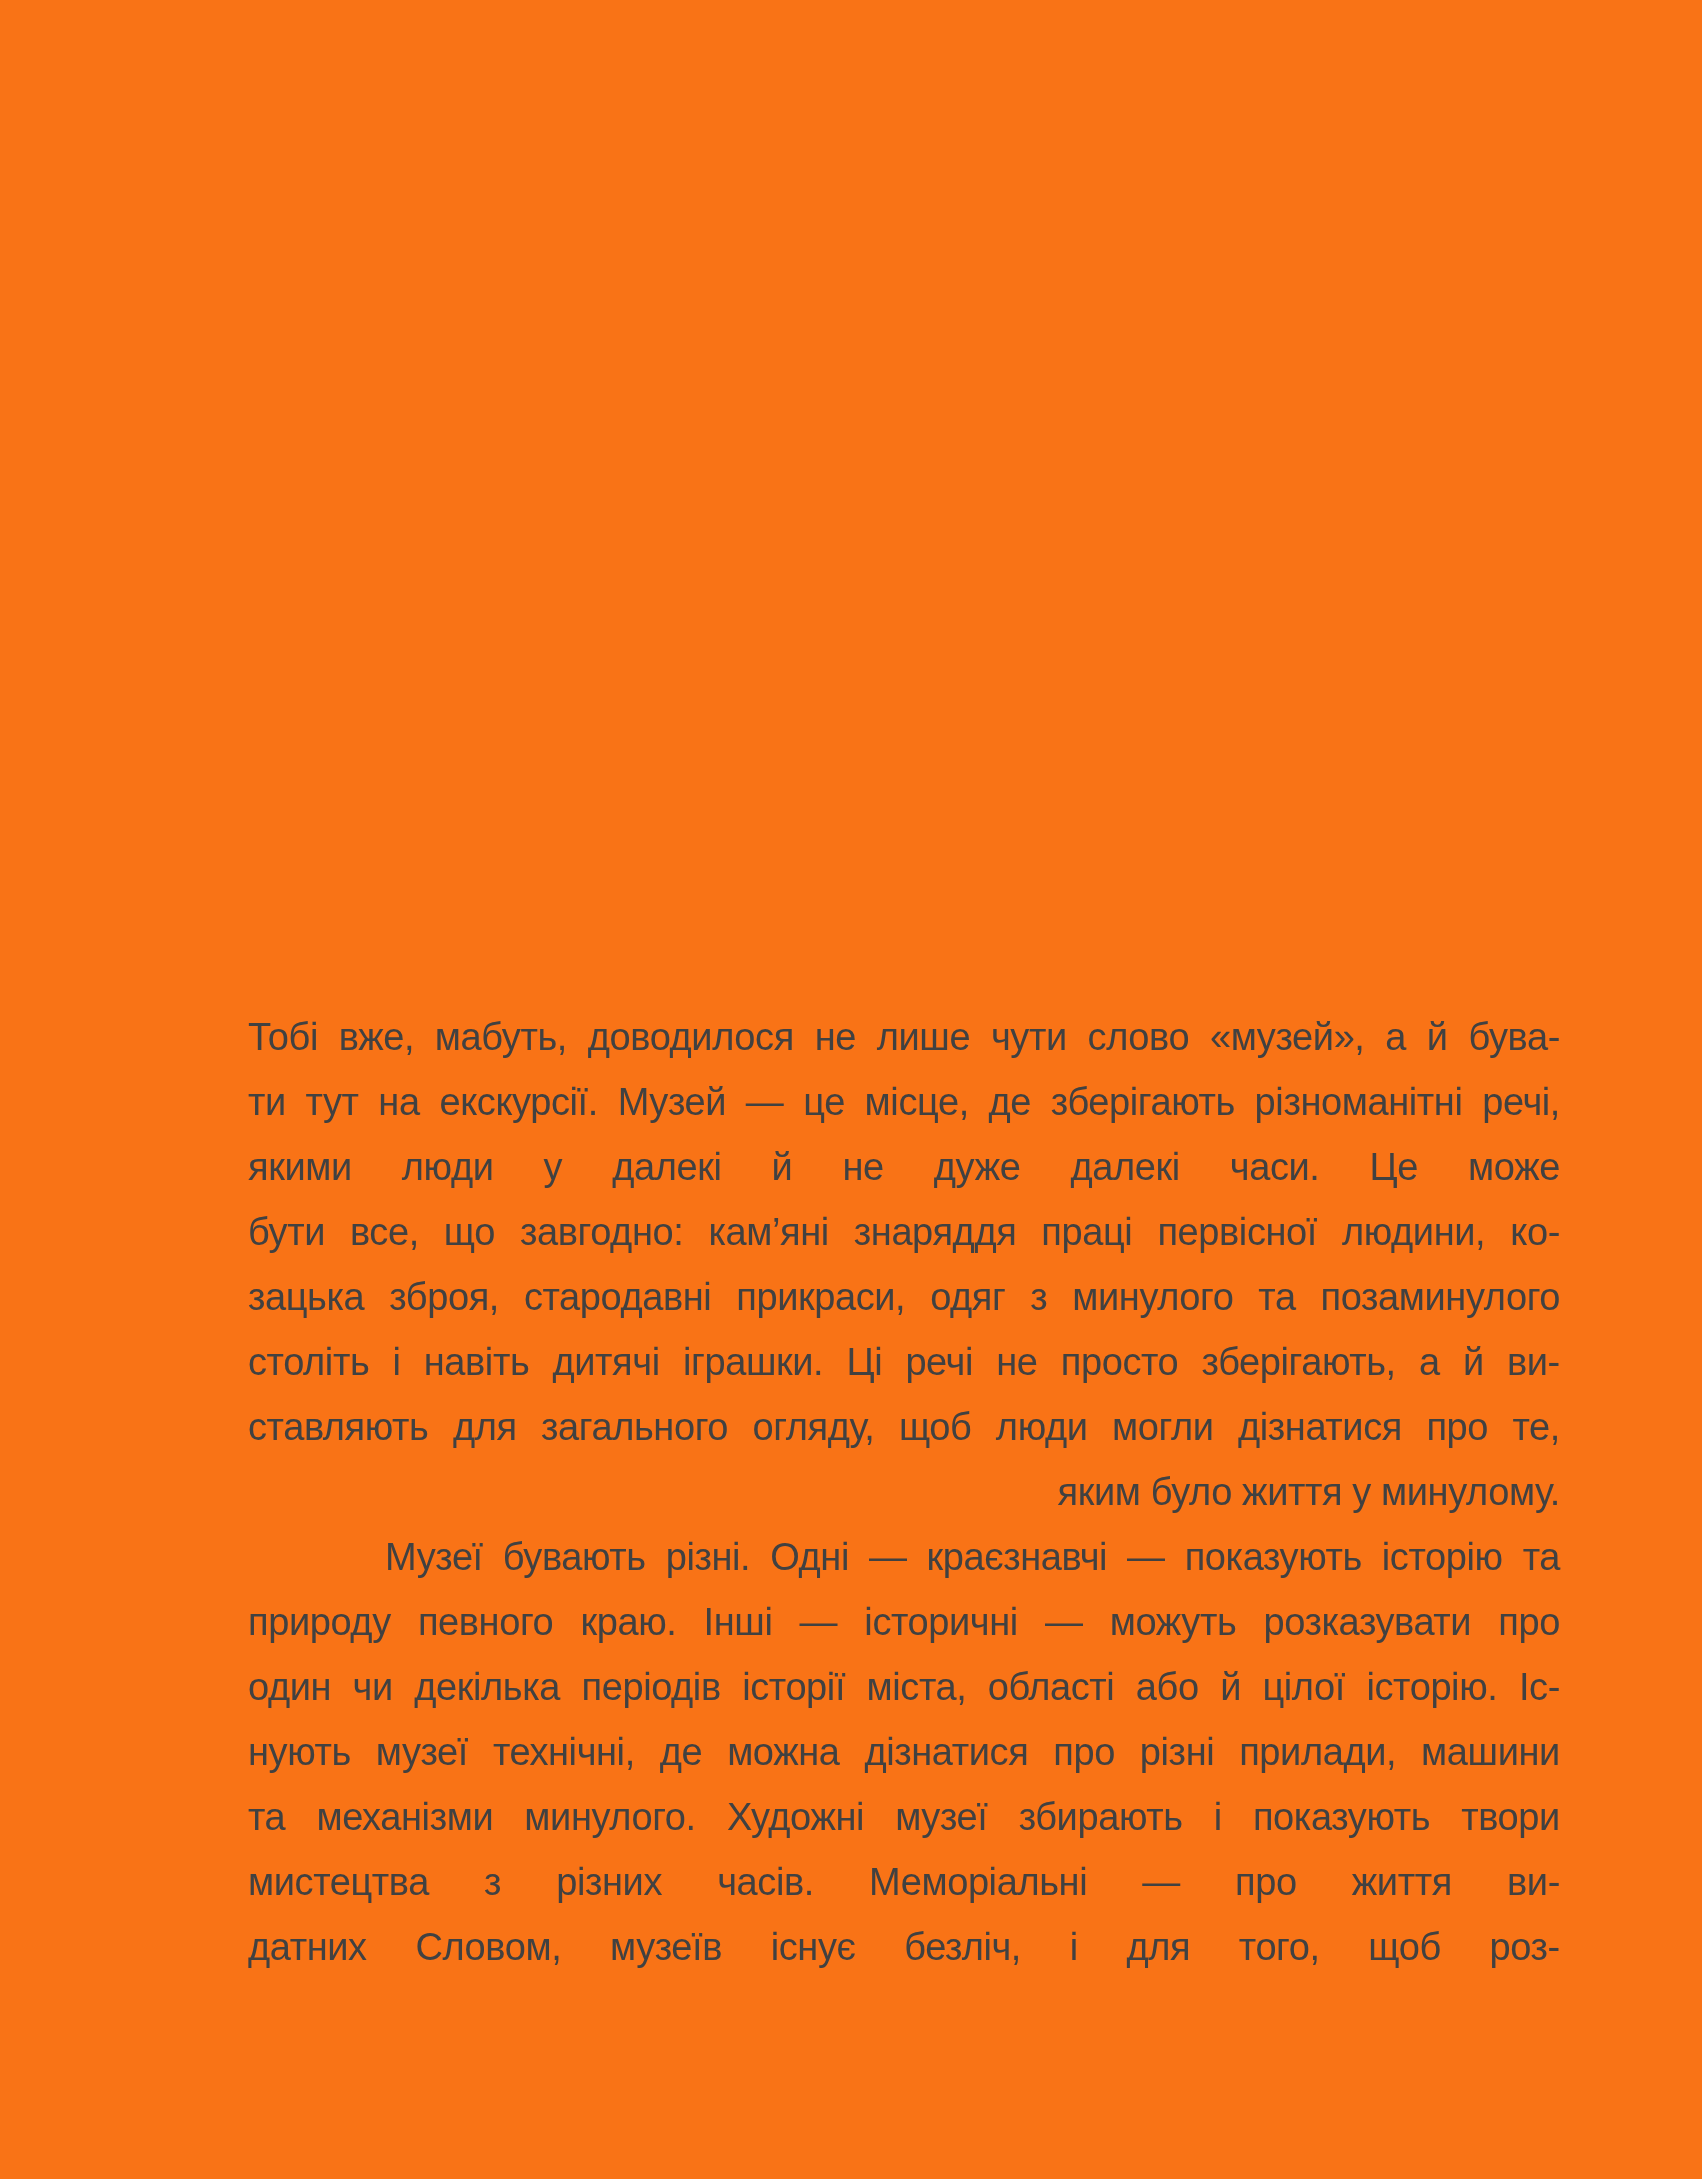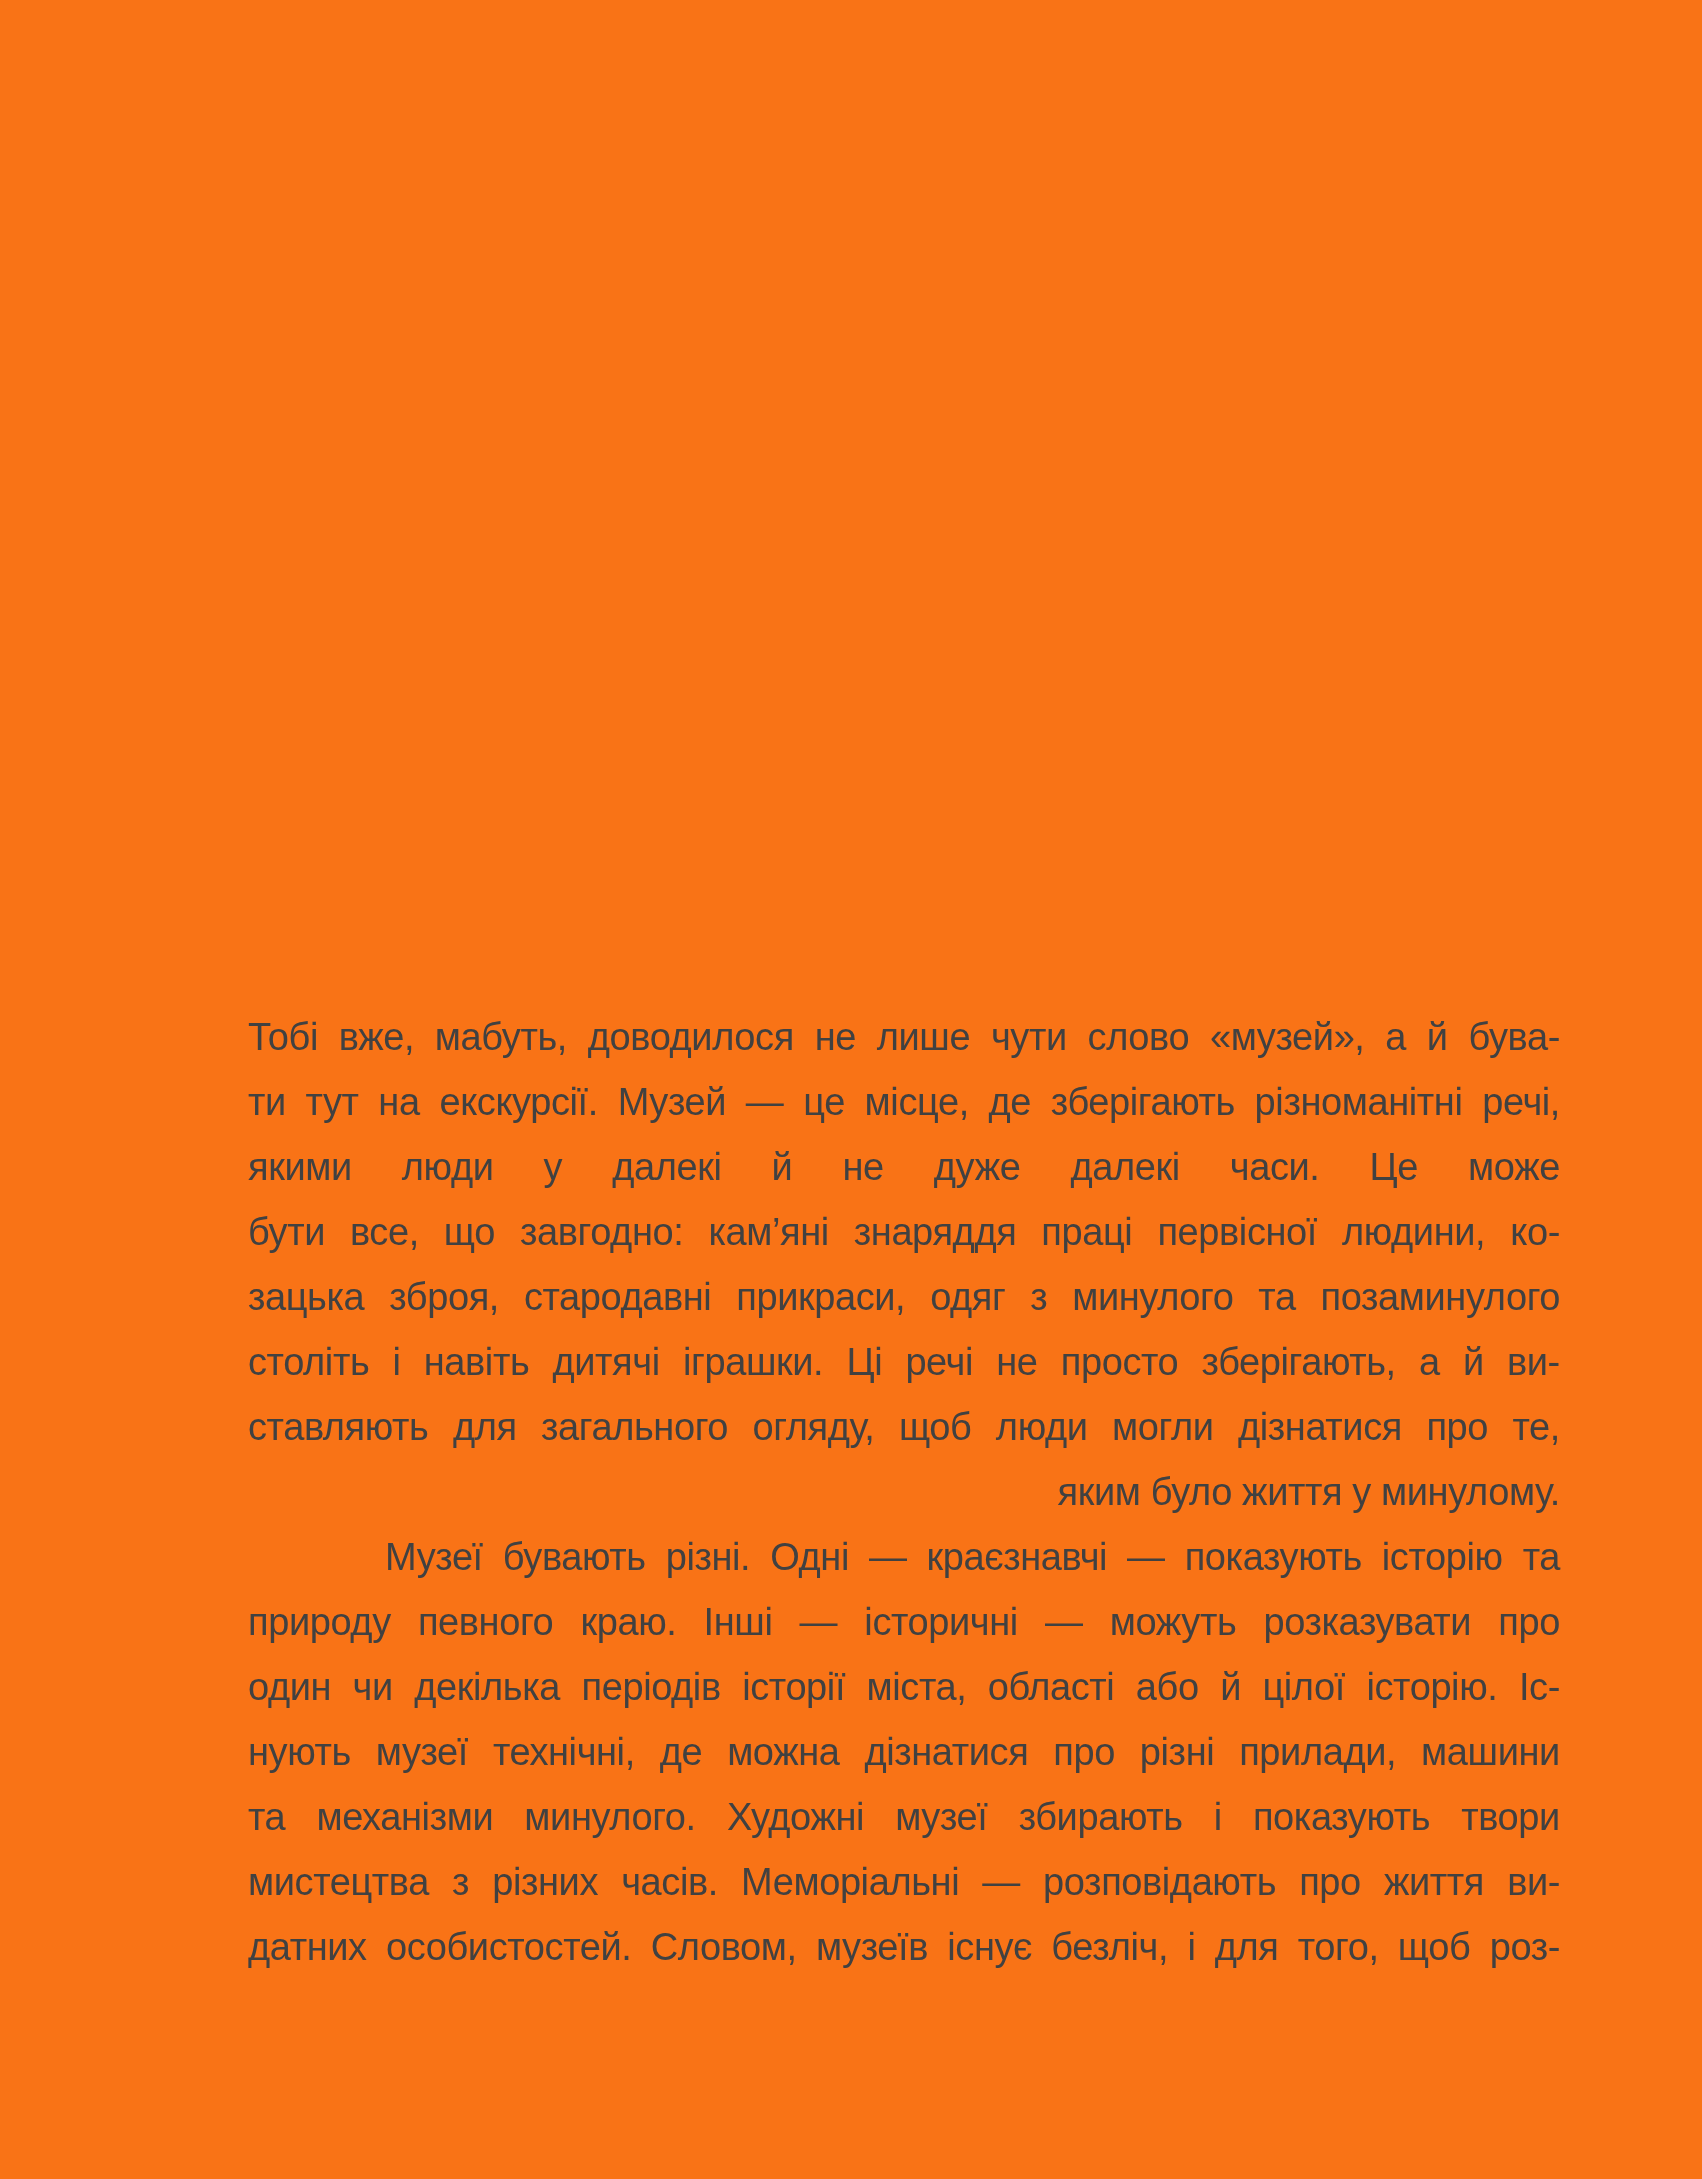--- a/index.html
+++ b/index.html
@@ -212,28 +212,26 @@
           <span>показують</span>
           <span>твори</span>
         </div>
         <div class="line justify">
           <span>мистецтва</span>
           <span>з</span>
           <span>різних</span>
           <span>часів.</span>
           <span>Меморіальні</span>
           <span>—</span>
-          <span>розповідають</span>
           <span>про</span>
           <span>життя</span>
           <span>ви-</span>
         </div>
         <div class="line justify">
           <span>датних</span>
-          <span>особистостей.</span>
           <span>Словом,</span>
           <span>музеїв</span>
           <span>існує</span>
           <span>безліч,</span>
           <span>і</span>
           <span>для</span>
           <span>того,</span>
           <span>щоб</span>
           <span>роз-</span>
         </div>

